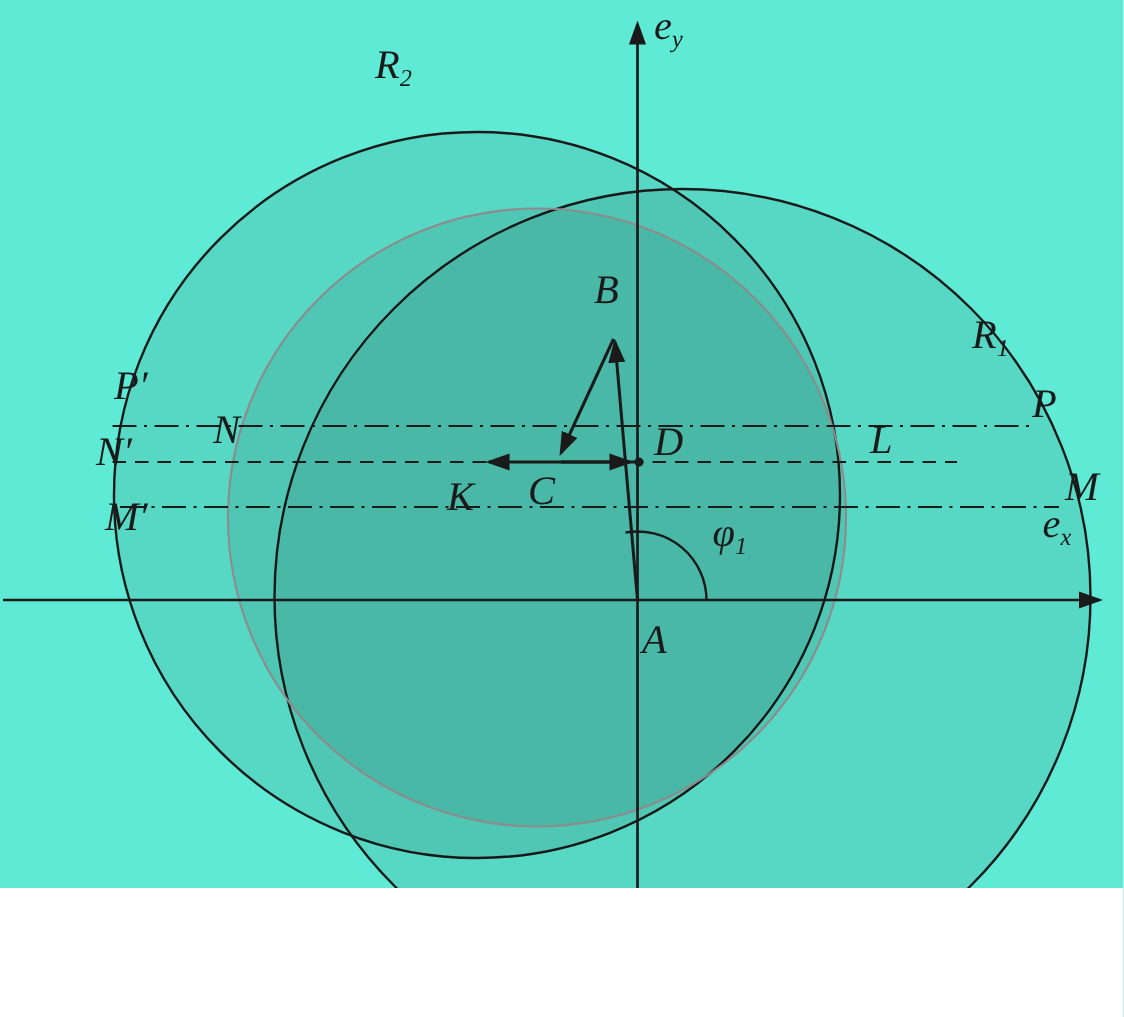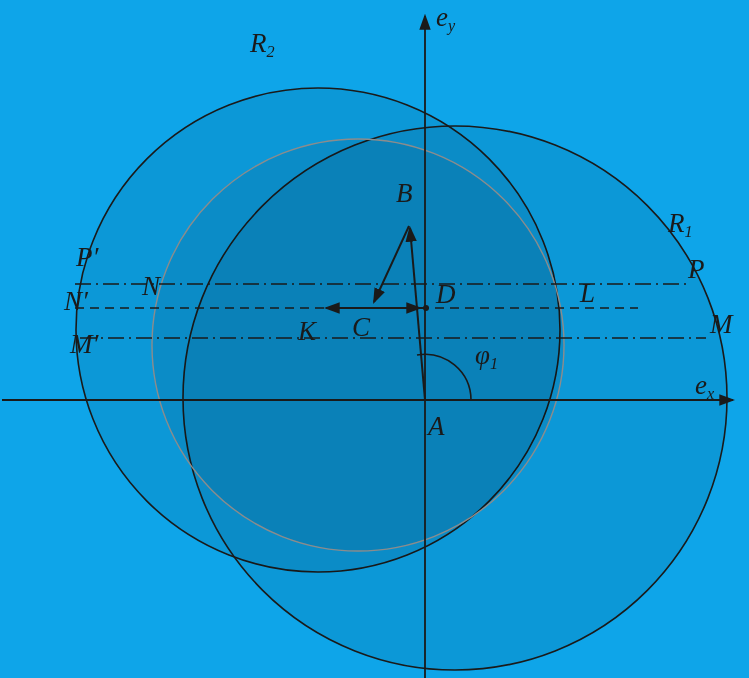--- a/index.html
+++ b/index.html
@@ -1,20 +1,20 @@
 <!DOCTYPE html>
 <html><head>
 <meta charset="utf-8">
 <style>
   html, body { margin: 0; padding: 0; background: #ffffff; }
   .canvas {
     position: relative;
     width: 749px;
-    height: 678px;
-    background: #0ea5e9;
+    height: 592px;
+    background: #5eead4;
     overflow: hidden;
     font-family: "Liberation Serif", serif;
   }
   .canvas svg { position: absolute; left: 0; top: 0; }
   .lbl {
     position: absolute;
     font-style: italic;
     font-size: 27px;
     line-height: 1;
     color: #1a1a1a;
@@ -56,24 +56,24 @@
     <line x1="409" y1="226" x2="374" y2="302" stroke="#1a1a1a" stroke-width="2" marker-end="url(#arr)"></line>
     <line x1="424" y1="308" x2="326" y2="308" stroke="#1a1a1a" stroke-width="2" marker-end="url(#arr)"></line>
     <line x1="374" y1="308" x2="420" y2="308" stroke="#1a1a1a" stroke-width="2" marker-end="url(#arr)"></line>
 
     <path d="M 471 400 A 46 46 0 0 0 417 355" fill="none" stroke="#1a1a1a" stroke-width="1.6"></path>
 
     <circle cx="426" cy="308" r="3" fill="#1a1a1a"></circle>
   </svg>
 
   <div class="lbl" style="left:436px;top:4px"><span>e</span><sub>y</sub></div>
-  <div class="lbl" style="left:695px;top:372px"><span>e</span><sub>x</sub></div>
+  <div class="lbl" style="left:695px;top:336px"><span>e</span><sub>x</sub></div>
 
   <div class="lbl" style="left:250px;top:30px"><span>R</span><sub>2</sub></div>
-  <div class="lbl" style="left:668px;top:210px"><span>R</span><sub>1</sub></div>
+  <div class="lbl" style="left:648px;top:210px"><span>R</span><sub>1</sub></div>
 
   <div class="lbl" style="left:396px;top:180px"><span>B</span></div>
   <div class="lbl" style="left:436px;top:281px"><span>D</span></div>
   <div class="lbl" style="left:352px;top:314px"><span>C</span></div>
   <div class="lbl" style="left:298px;top:318px"><span>K</span></div>
   <div class="lbl" style="left:428px;top:413px"><span>A</span></div>
 
   <div class="lbl" style="left:76px;top:244px"><span>P′</span></div>
   <div class="lbl" style="left:688px;top:256px"><span>P</span></div>
   <div class="lbl" style="left:142px;top:273px"><span>N</span></div>

